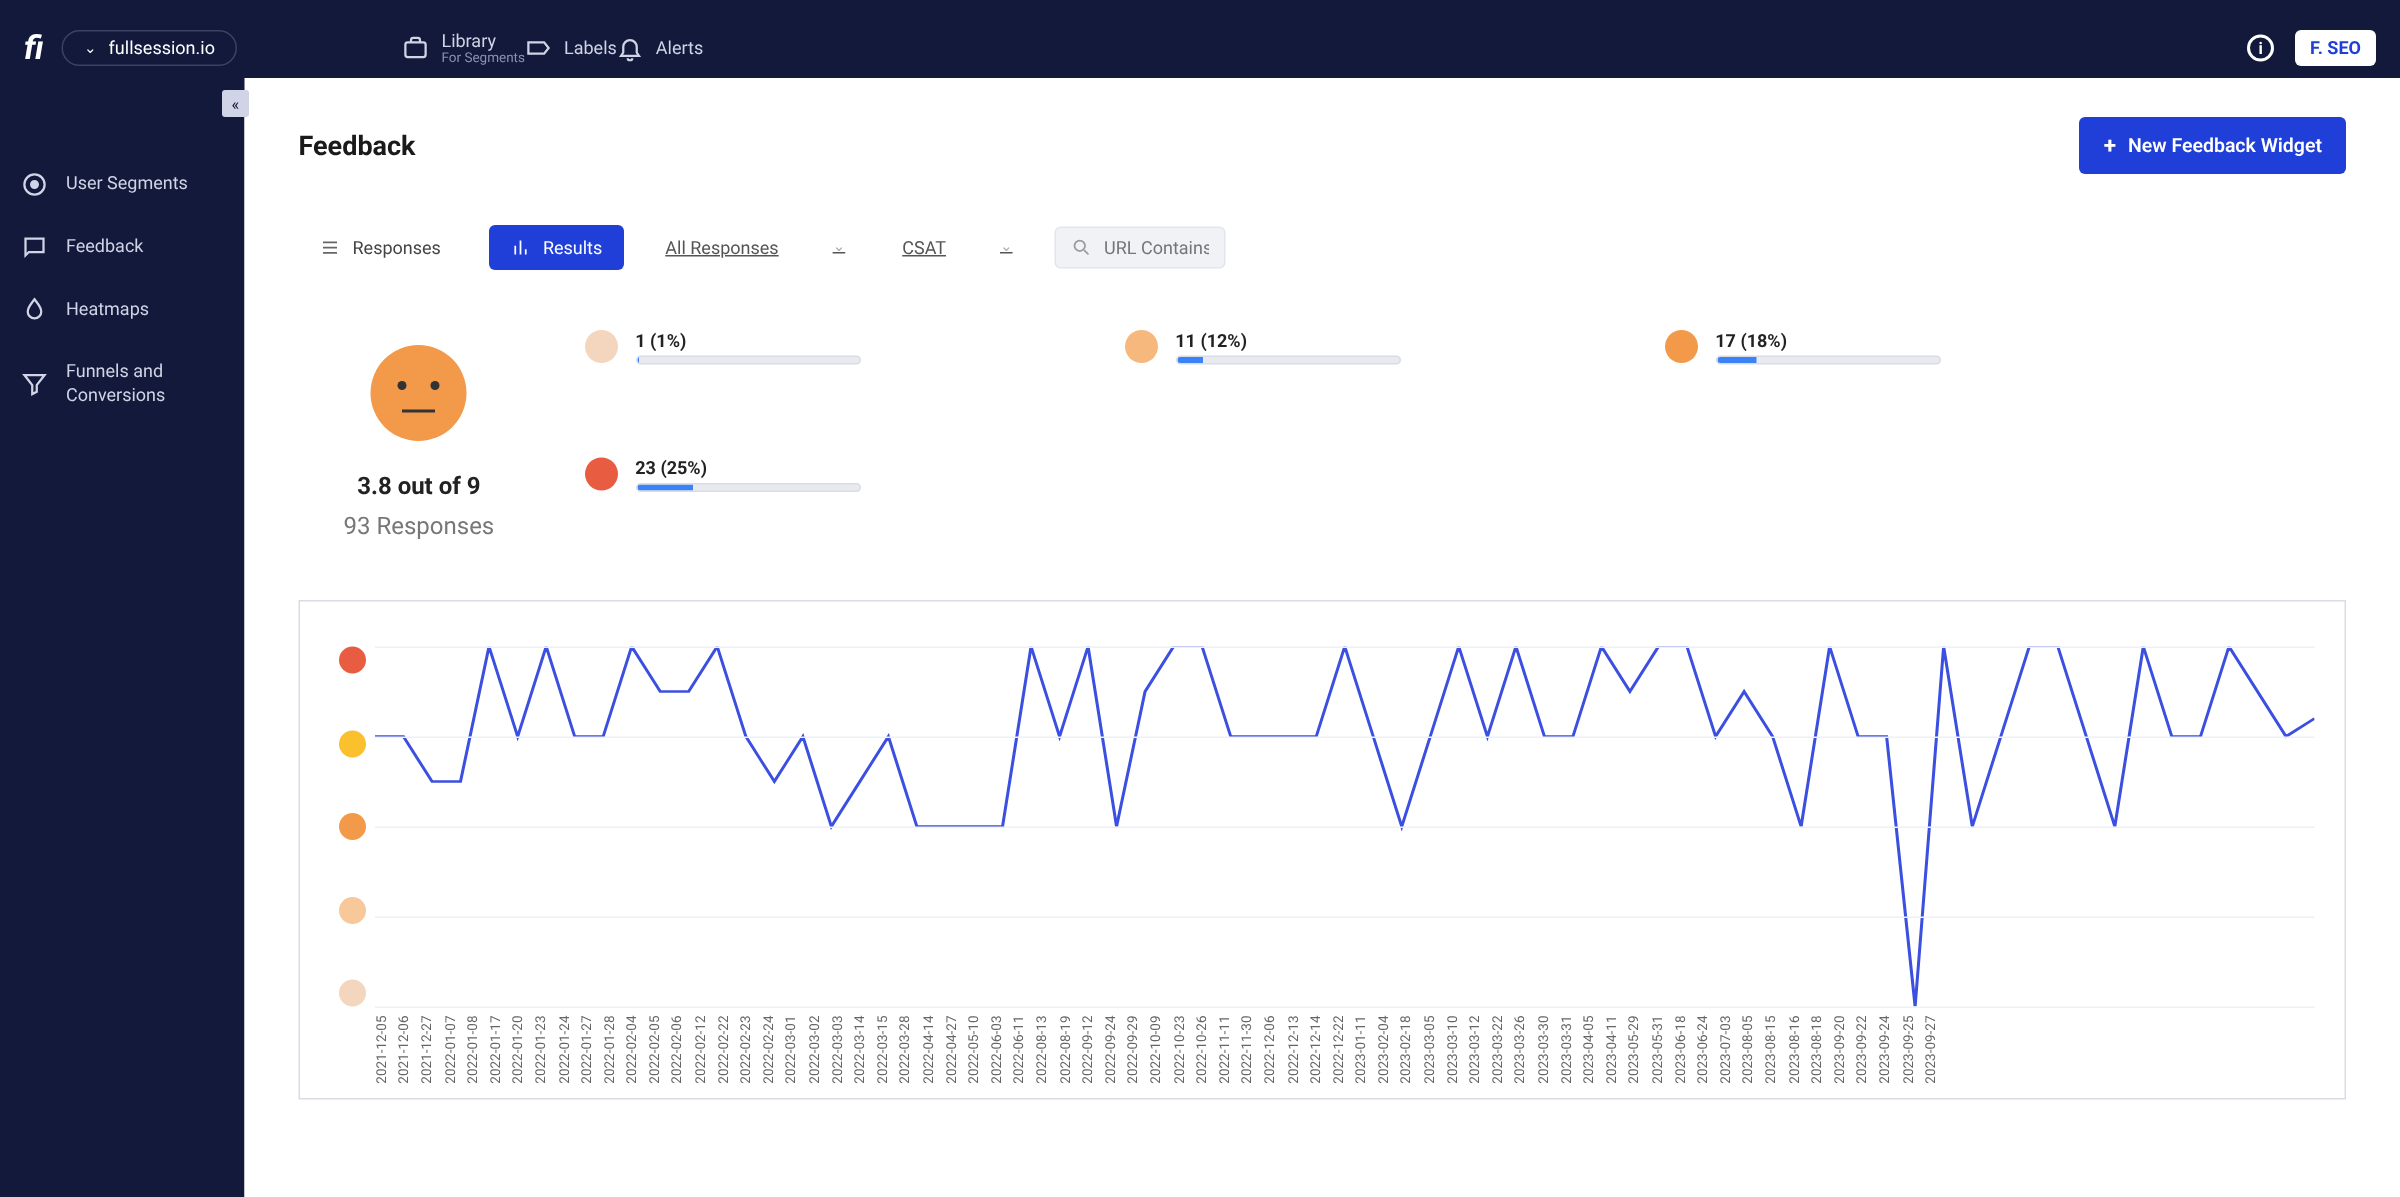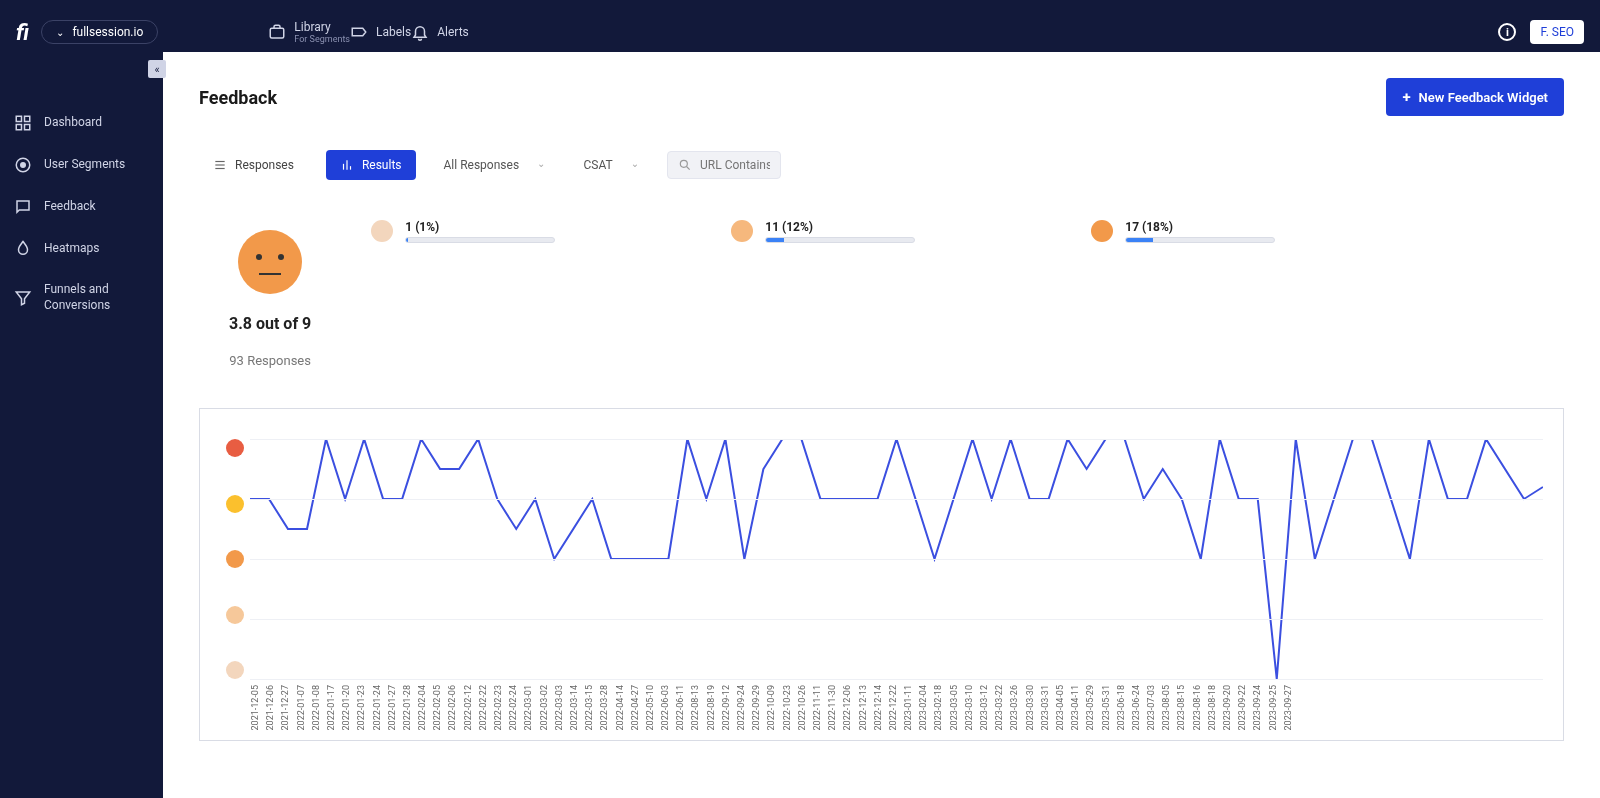--- a/index.html
+++ b/index.html
@@ -8,53 +8,53 @@
 .topbar { height:64px; background:#12193a; display:flex; align-items:center; padding:0 16px; color:#fff; }
 .logo { font-size:22px; font-weight:700; margin-right:12px; font-style:italic; }
 .site-pill { border:1px solid #3b4266; border-radius:16px; padding:4px 14px; display:flex; align-items:center; gap:8px; font-size:12px; cursor:pointer; }
 .site-pill .chev { font-size:10px; }
 .topnav { display:flex; align-items:center; margin-left:110px; }
 .topnav-item { display:flex; align-items:center; gap:8px; font-size:12px; color:#d0d4e6; cursor:pointer; }
 .topnav-item .icon { width:18px; height:18px; }
 .topnav-item .sub { font-size:9px; color:#8a90b0; display:block; }
 .topbar-right { margin-left:auto; display:flex; align-items:center; gap:14px; }
 .info-icon { width:18px; height:18px; border:2px solid #fff; border-radius:50%; display:flex; align-items:center; justify-content:center; font-size:11px; font-weight:700; cursor:pointer; }
-.user-badge { background:#fff; color:#1f3fd8; border-radius:4px; padding:5px 10px; font-size:12px; font-weight:400; cursor:pointer; }
+.user-badge { background:#fff; color:#1f3fd8; border-radius:4px; padding:5px 10px; font-size:12px; font-weight:700; cursor:pointer; }
 
 .sidebar { position:absolute; top:52px; left:0; width:163px; bottom:0; background:#12193a; color:#d0d4e6; padding-top:50px; }
 .sidebar-toggle { position:absolute; top:60px; left:148px; width:18px; height:18px; background:#d0d4e6; border-radius:2px; display:flex; align-items:center; justify-content:center; color:#12193a; font-size:11px; cursor:pointer; z-index:5;}
 .sidebar-item { display:flex; align-items:center; gap:12px; padding:12px 14px; font-size:12px; cursor:pointer; }
 .sidebar-item .icon { width:18px; height:18px; flex-shrink:0; }
 .sidebar-item .label { line-height:1.3; }
 
 .main { position:absolute; top:52px; left:163px; right:0; bottom:0; background:#fff; overflow:auto; padding:26px 36px; }
 .page-title { font-size:18px; font-weight:700; color:#1a1a1a; }
 .header-row { display:flex; justify-content:space-between; align-items:center; margin-bottom:34px; }
 .new-btn { background:#1f3fd8; color:#fff; border:none; border-radius:4px; padding:10px 16px; font-size:13px; font-weight:600; display:flex; align-items:center; gap:8px; cursor:pointer; }
 .new-btn .plus { font-size:15px; font-weight:700; }
 
 .controls { display:flex; align-items:center; gap:18px; margin-bottom:40px; }
 .tab { display:flex; align-items:flex-start; gap:8px; padding:8px 14px; font-size:12px; color:#444; border-radius:4px; cursor:pointer; }
 .tab.active { background:#1f3fd8; color:#fff; }
 .tab .icon { width:14px; height:14px; }
-.dropdown { display:flex; align-items:flex-start; gap:18px; font-size:12px; color:#555; padding:6px 10px; cursor:pointer; }
+.dropdown { display:flex; align-items:flex-start; gap:36px; font-size:12px; color:#555; padding:6px 10px; cursor:pointer;text-decoration:underline; }
 .dropdown .chev { color:#aaa; font-size:10px; }
 .search-box { background:#f1f2f6; border:1px solid #e3e5ee; border-radius:4px; padding:6px 10px; display:flex; align-items:center; gap:8px; }
 .search-box input { border:none; background:transparent; font-size:12px; color:#999; outline:none; width:70px; }
 .search-box .sicon { width:14px; height:14px; color:#999; }
 
 .summary { display:flex; gap:60px; margin-bottom:40px; padding-left:30px; }
 .score-col { text-align:center; padding-top:10px; }
 .big-face { width:64px; height:64px; border-radius:50%; background:#f2994a; margin:0 auto 20px; position:relative; }
 .big-face::before, .big-face::after { content:''; position:absolute; width:6px; height:6px; background:#333; border-radius:50%; top:24px; }
 .big-face::before { left:18px; }
 .big-face::after { right:18px; }
 .big-face .mouth { position:absolute; width:22px; height:2px; background:#333; bottom:19px; left:21px; }
 .score-text { font-size:16px; font-weight:700; color:#222; }
-.resp-text { font-size:13px; color:#777; margin-top:20px; }
+.resp-text { font-size:16px; color:#777; margin-top:8px; }
 
 .dist-grid { flex:1; display:grid; grid-template-columns:repeat(3, minmax(0, 300px)); gap:30px 60px; }
 .dist-item { display:flex; gap:12px; }
 .small-face { width:22px; height:22px; border-radius:50%; flex-shrink:0; position:relative; }
 .face-1 { background:#f3d6bd; }
 .face-2 { background:#f6b87d; }
 .face-3 { background:#f2994a; }
 .face-4 { background:#fbc02d; }
 .face-5 { background:#e85d42; }
 .dist-content { flex:1; }
@@ -110,29 +110,20 @@
   <div class="topbar-right">
     <div class="info-icon">i</div>
     <div class="user-badge">F. SEO</div>
   </div>
 </div>
 
 <div class="sidebar-toggle">«</div>
 <div class="sidebar">
   <div class="sidebar-item">
     <svg class="icon" viewBox="0 0 24 24" fill="none" stroke="#d0d4e6" stroke-width="2">
-        <rect x="3" y="3" width="7" height="7"></rect>
-        <rect x="14" y="3" width="7" height="7"></rect>
-        <rect x="3" y="14" width="7" height="7"></rect>
-        <rect x="14" y="14" width="7" height="7"></rect>
-      </svg>
-    <span class="label">Dashboard</span>
-  </div>
-  <div class="sidebar-item">
-    <svg class="icon" viewBox="0 0 24 24" fill="none" stroke="#d0d4e6" stroke-width="2">
         <circle cx="12" cy="12" r="9"></circle>
         <circle cx="12" cy="12" r="3" fill="#d0d4e6"></circle>
       </svg>
     <span class="label">User Segments</span>
   </div>
   <div class="sidebar-item">
     <svg class="icon" viewBox="0 0 24 24" fill="none" stroke="#d0d4e6" stroke-width="2">
         <path d="M4 4h16v12H7l-3 3z"></path>
       </svg>
     <span class="label">Feedback</span>
@@ -220,20 +211,29 @@
               <div class="dist-fill" style="width:12%"></div>
             </div>
           </div>
         </div>
         <div class="dist-item">
           <div class="small-face face-3"></div>
           <div class="dist-content">
             <div class="dist-label">17 (18%)</div>
             <div class="dist-bar">
               <div class="dist-fill" style="width:18%"></div>
+            </div>
+          </div>
+        </div>
+        <div class="dist-item">
+          <div class="small-face face-5"></div>
+          <div class="dist-content">
+            <div class="dist-label">23 (25%)</div>
+            <div class="dist-bar">
+              <div class="dist-fill" style="width:25%"></div>
             </div>
           </div>
         </div>
       </div>
   </div>
 
   <div class="chart-box">
     <div class="chart-area">
       <div class="y-axis" id="y-axis">
           <div class="y-face" style="background: rgb(232, 93, 66);"></div>

